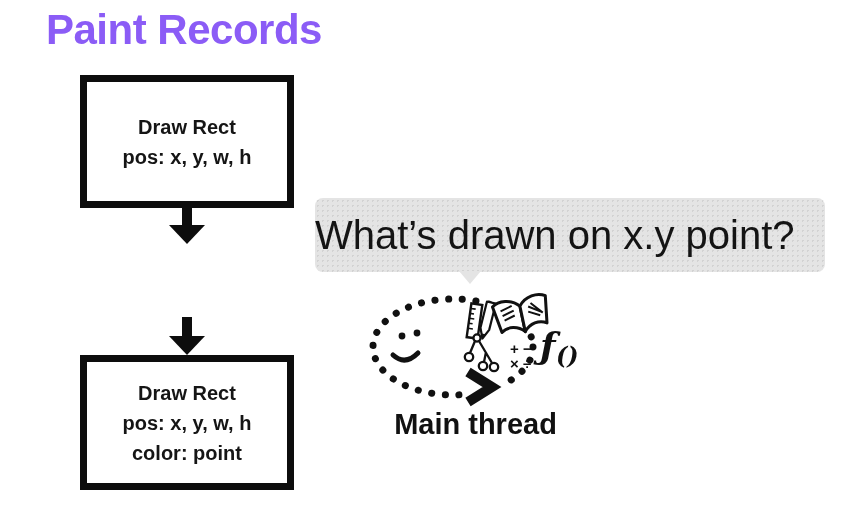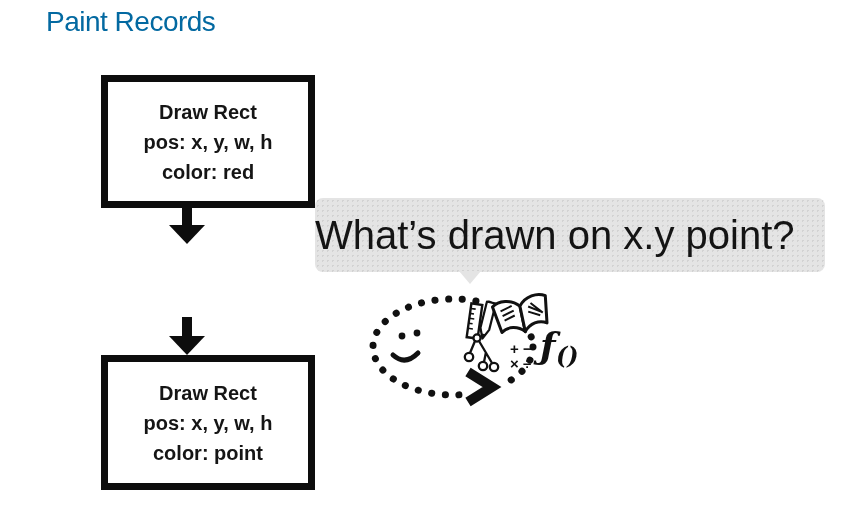--- a/index.html
+++ b/index.html
@@ -8,37 +8,36 @@
     width: 865px;
     height: 506px;
     background: #ffffff;
     overflow: hidden;
     font-family: "Liberation Sans", sans-serif;
     color: #0d0d0d;
   }
   .title {
     position: absolute;
     left: 46px; top: 6px;
-    font-size: 28px;
-    font-weight: 400;
+    font-size: 42px;
+    font-weight: 700;
     letter-spacing: -0.5px;
-    color: #0369a1;
+    color: #8b5cf6;
   }
   .flow-box {
     position: absolute;
     left: 80px;
     width: 214px;
     box-sizing: border-box;
     border: 7px solid #0d0d0d;
     background: #ffffff;
     display: flex;
     flex-direction: column;
     justify-content: center;
     align-items: center;
-    margin-left: 21px;
   }
   .box-1 { top: 75px;  height: 133px; }
   .box-2 { top: 245px; height: 73px;  }
   .box-3 { top: 355px; height: 135px; }
   .box-line {
     font-size: 20px;
     font-weight: 700;
     line-height: 30px;
     color: #151515;
     white-space: nowrap;
@@ -104,21 +103,20 @@
 </head>
 <body>
 
 <div class="slide">
 
   <div class="title">Paint Records</div>
 
   <div class="flow-box box-1">
     <div class="box-line">Draw Rect</div>
     <div class="box-line">pos: x, y, w, h</div>
-    <div class="box-line">color: red</div>
   </div>
 
   <div class="arrow-stem stem-1"></div>
   <div class="arrow-head head-1"></div>
 
 
   <div class="arrow-stem stem-2"></div>
   <div class="arrow-head head-2"></div>
 
   <div class="bubble">
@@ -176,14 +174,15 @@
       <text x="142" y="66">+ −</text>
       <text x="142" y="81">× ÷</text>
     </g>
 
     <g font-family="DejaVu Serif, serif" font-style="italic" fill="#111">
       <text x="172" y="70" font-size="36" font-weight="700">ƒ</text>
       <text x="188" y="76" font-size="24" font-weight="700">()</text>
     </g>
   </svg>
 
+  <div class="main-thread-label">Main thread</div>
 
 </div>
 
 </body></html>

